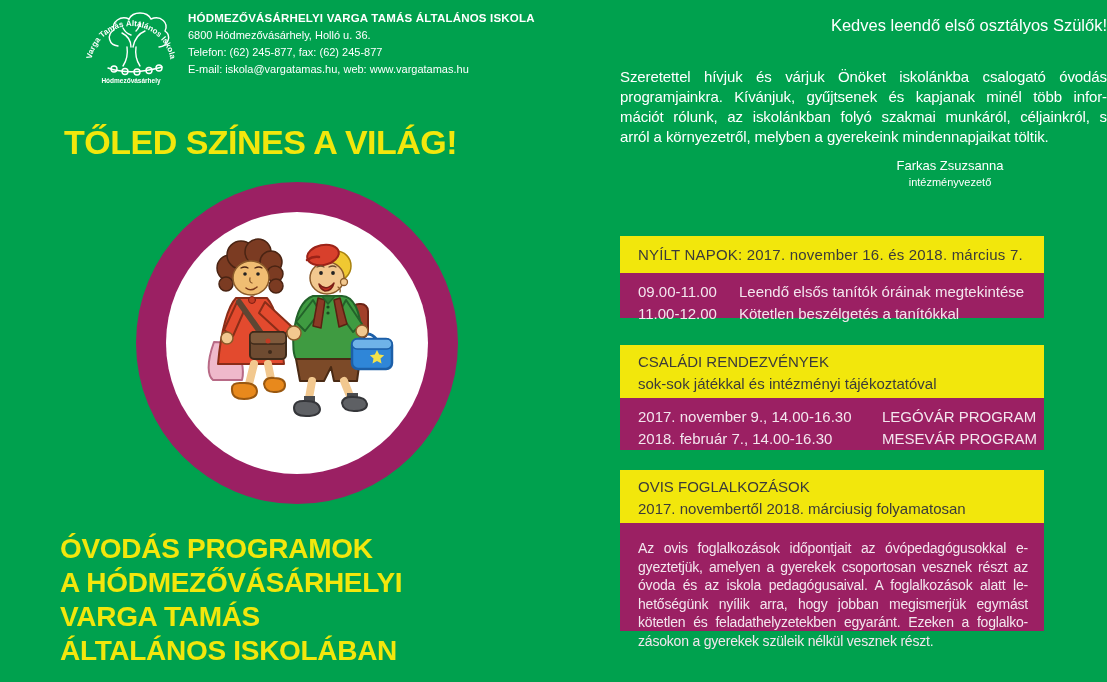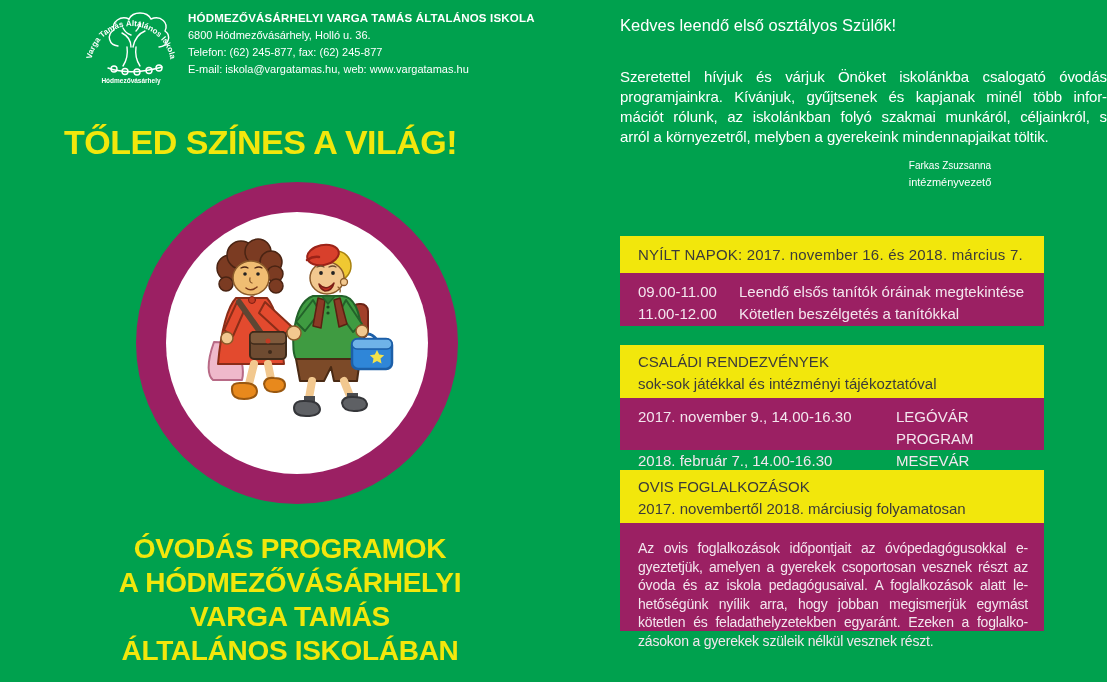--- a/index.html
+++ b/index.html
@@ -16,48 +16,48 @@
   .poster{position:relative;width:1107px;height:682px;background:var(--background);overflow:hidden;}
 
   
   .logo{position:absolute;left:78px;top:2px;width:106px;height:88px;}
   .header-text{position:absolute;left:188px;top:10px;color:var(--white);}
   .header-text .school-name{font-size:11.5px;font-weight:bold;line-height:17px;letter-spacing:.2px;}
   .header-text .hline{font-size:11px;line-height:17px;}
 
   
   .intro{position:absolute;left:620px;top:14px;width:487px;color:var(--white);}
-  .greeting{font-size:16.5px;line-height:22px;}
+  .greeting{font-size:16.5px;line-height:22px;text-align:right;}
   .intro-body{margin-top:31px;font-size:15px;line-height:20px;letter-spacing:-.1px;}
   .jline{text-align:justify;text-align-last:justify;}
   .jline-last{text-align:left;}
   .signature{margin-top:10px;margin-left:250px;width:160px;text-align:center;}
-  .signer-name{font-size:10px;line-height:18px;}
+  .signer-name{font-size:13px;line-height:18px;}
   .signer-title{font-size:11px;line-height:14px;}
 
   
   .slogan{position:absolute;left:64px;top:123px;width:450px;color:var(--bar-yellow);
           font-size:34px;font-weight:bold;letter-spacing:-.5px;white-space:nowrap;}
   .photo-disc{position:absolute;left:136px;top:182px;width:322px;height:322px;border-radius:50%;
               background:var(--magenta);}
   .photo-disc .inner{position:absolute;left:30px;top:30px;width:262px;height:262px;border-radius:50%;
               background:var(--white);overflow:hidden;}
-  .main-title{position:absolute;left:60px;top:532px;width:460px;text-align:center;
+  .main-title{position:absolute;left:60px;top:532px;width:460px;text-align:left;
               color:var(--bar-yellow);font-size:28px;font-weight:bold;line-height:34px;letter-spacing:-.3px;}
 
   
   .bar{position:absolute;left:620px;width:424px;}
   .bar.yellow{background:var(--bar-yellow);color:var(--dark-text);}
   .bar.magenta{background:var(--magenta);color:var(--light-text);}
   .bar-open-header{top:236px;height:37px;font-size:15px;line-height:37px;padding-left:18px;letter-spacing:.2px;}
-  .bar-open-rows{top:273px;height:53px;padding:8px 0 0 18px;font-size:15px;line-height:22px;}
+  .bar-open-rows{top:273px;height:45px;padding:8px 0 0 18px;font-size:15px;line-height:22px;}
   .time{display:inline-block;width:101px;}
   .bar-family-header{top:345px;height:53px;padding:6px 0 0 18px;font-size:15px;line-height:22px;}
   .bar-family-rows{top:398px;height:52px;padding:8px 0 0 18px;font-size:15px;line-height:22px;}
-  .frow{display:flex;gap:14px;}
+  .frow{display:flex;}
   .fdate{width:244px;flex:0 0 244px;}
   .bar-ovis-header{top:470px;height:53px;padding:6px 0 0 18px;font-size:15px;line-height:22px;}
   .bar-ovis-body{top:523px;height:108px;padding:16px 16px 0 18px;font-size:14px;line-height:18.6px;letter-spacing:-.2px;}
 </style>
 </head>
 <body>
 
 <div class="poster">
 
   <div class="logo">

